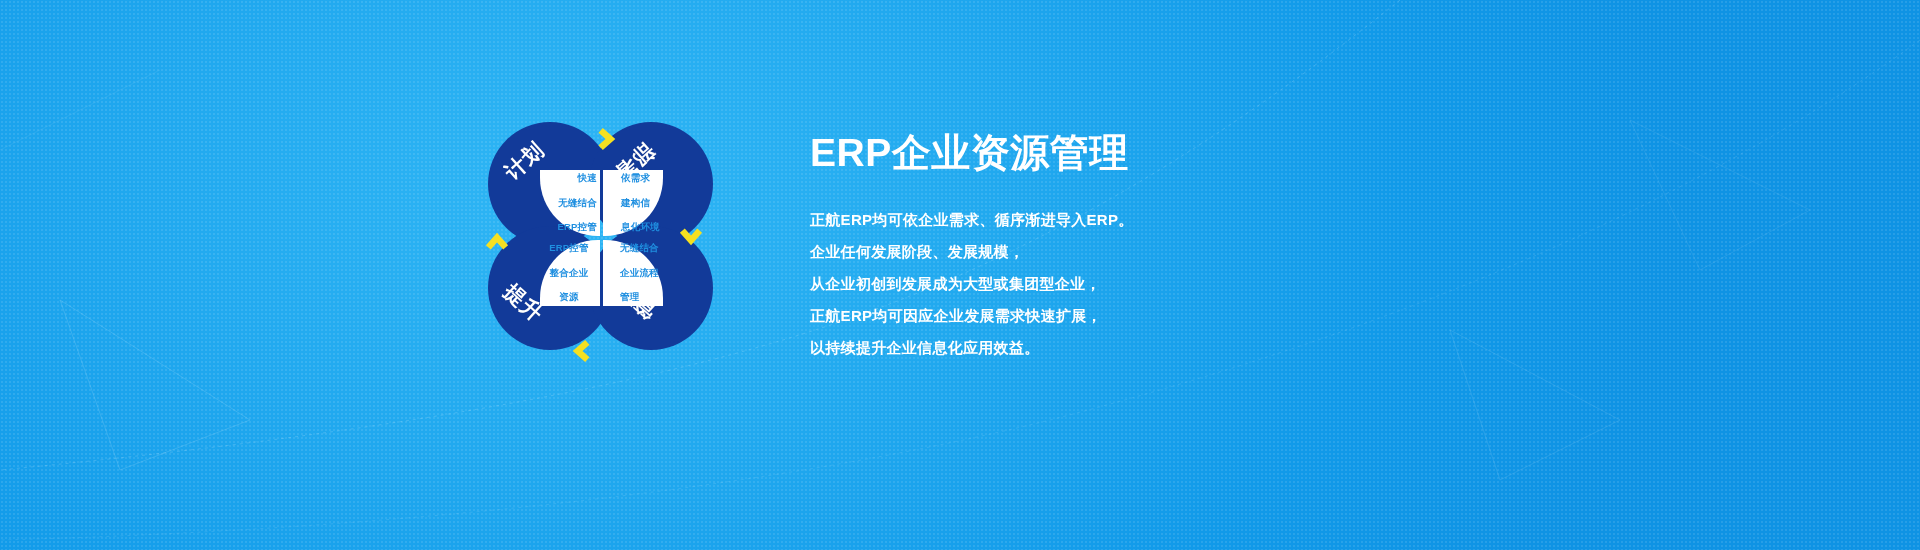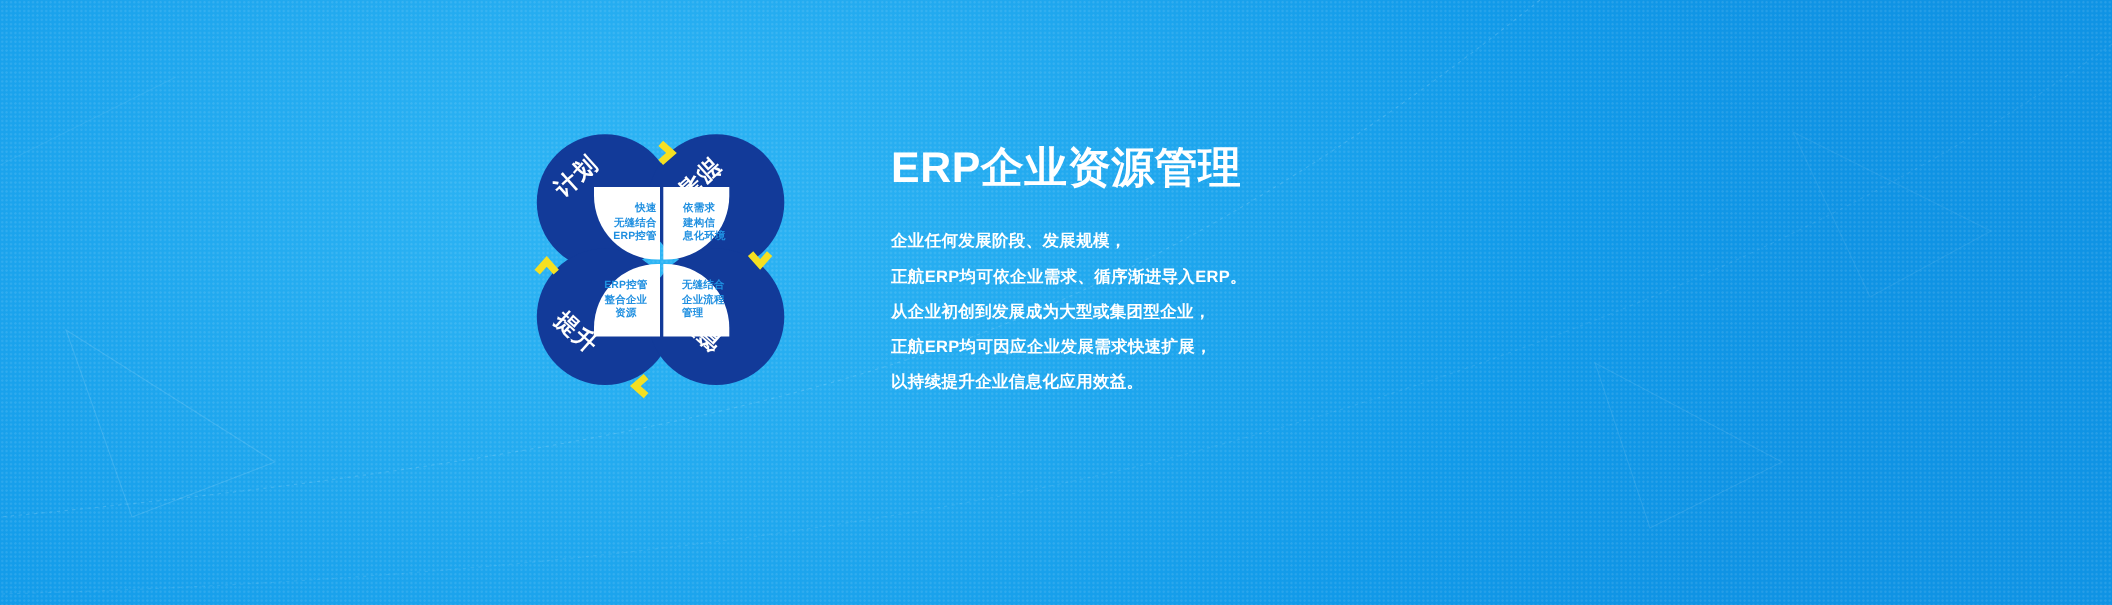--- a/index.html
+++ b/index.html
@@ -54,20 +54,21 @@
 
   
   .quad{
     position:absolute;
     width:60px;height:66px;
     background:#ffffff;
     display:flex;flex-direction:column;
     align-items:center;justify-content:center;
     box-sizing:border-box;
     padding:2px 1px;
+    gap:12px;
   }
   .quad span{
     display:block;
     color:#1f8fe0;
     font-size:9.5px;
     font-weight:bold;
     line-height:12.5px;
     white-space:nowrap;
     letter-spacing:.2px;
   }
@@ -177,21 +178,21 @@
       <svg viewBox="0 0 24 24">
           <polyline points="4,16 12,7 20,16" fill="none" stroke="#f5e021" stroke-width="6" stroke-linecap="butt" stroke-linejoin="miter"></polyline>
         </svg>
     </div>
 
   </div>
 
   <div id="copy">
     <h1>ERP企业资源管理</h1>
     <div class="para">
+      <p>正航ERP均可依企业需求、循序渐进导入ERP。</p>
       <p>企业任何发展阶段、发展规模，</p>
-      <p>正航ERP均可依企业需求、循序渐进导入ERP。</p>
       <p>从企业初创到发展成为大型或集团型企业，</p>
       <p>正航ERP均可因应企业发展需求快速扩展，</p>
       <p>以持续提升企业信息化应用效益。</p>
     </div>
   </div>
 
 </div>
 
 </body></html>

